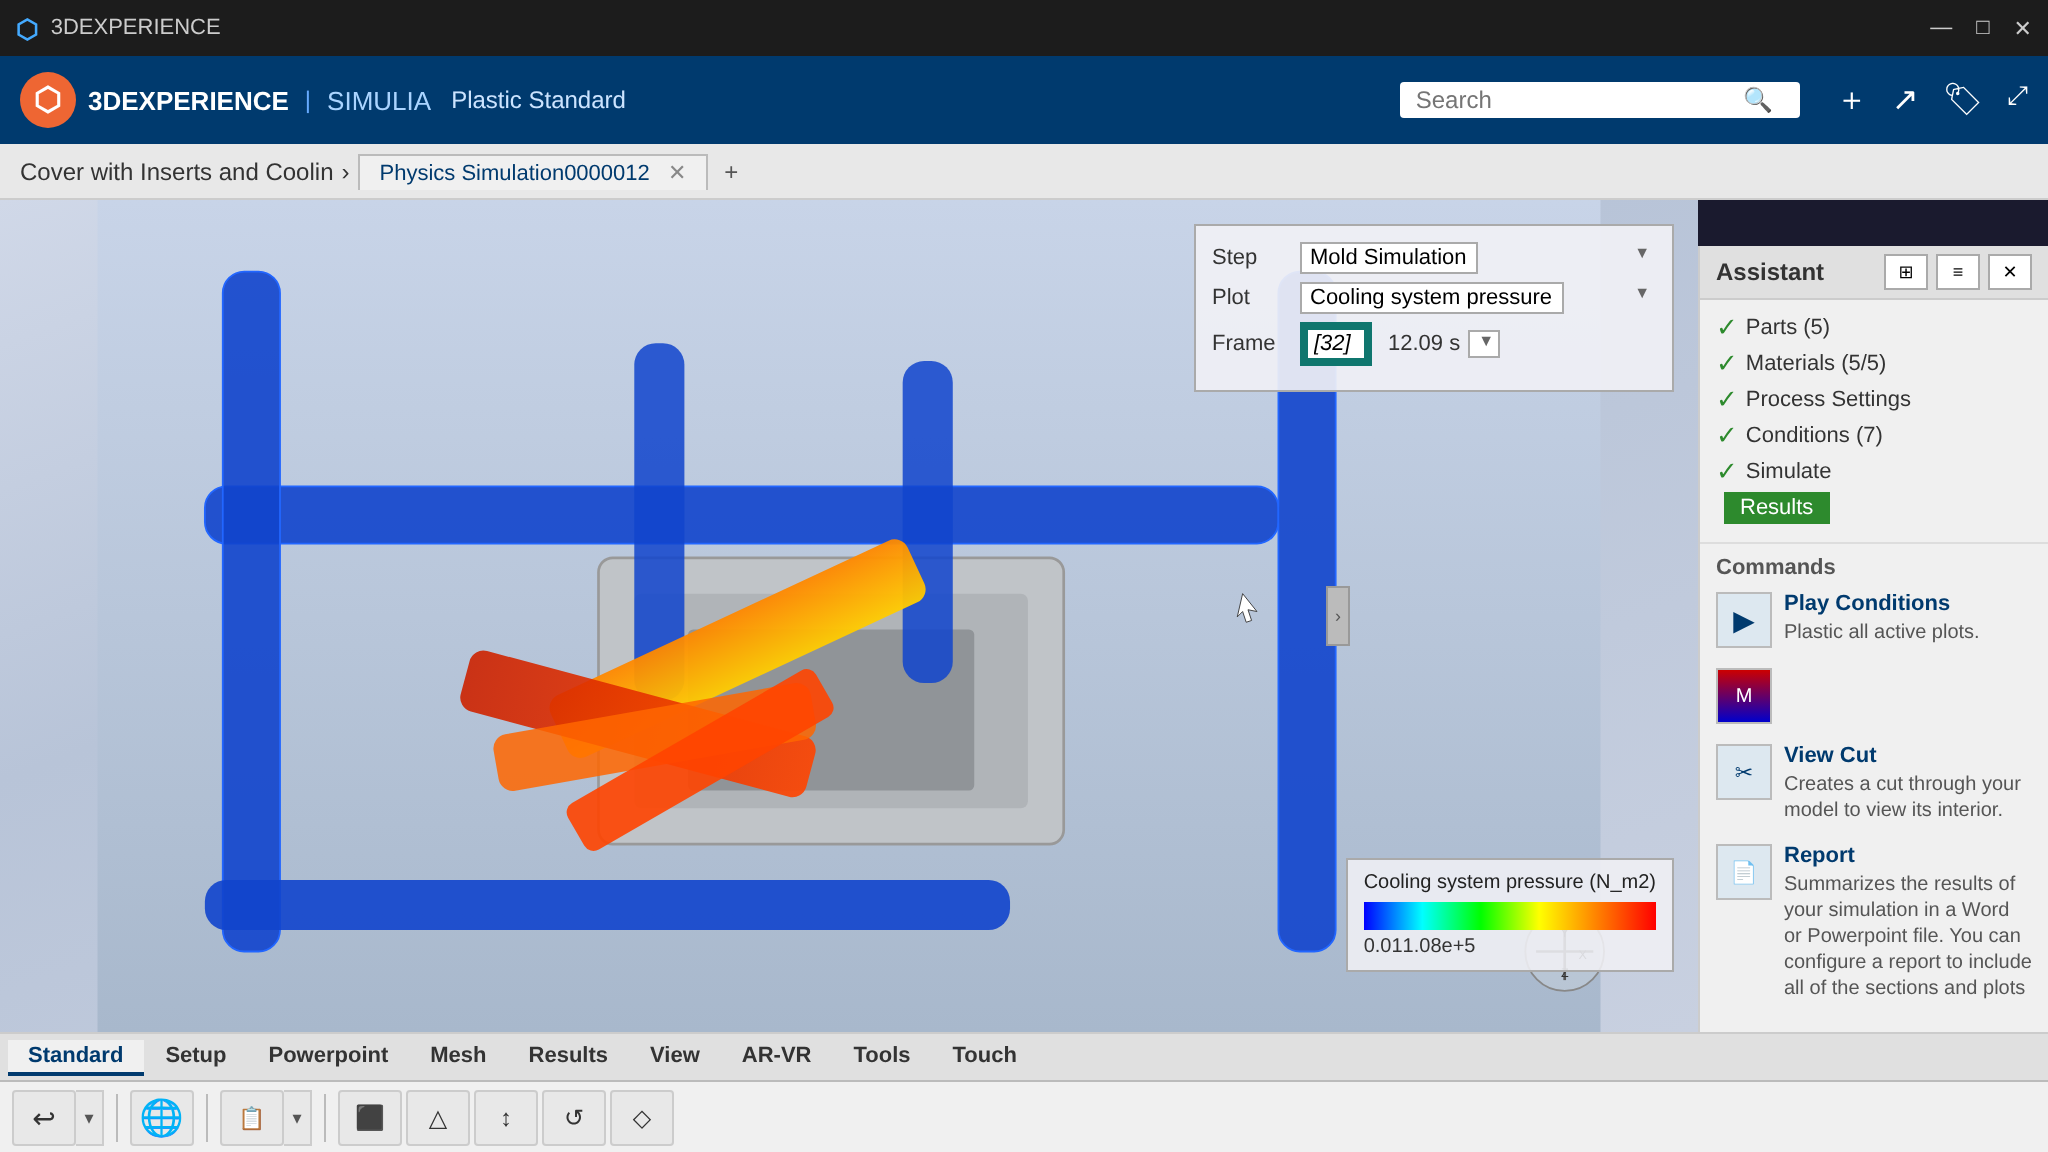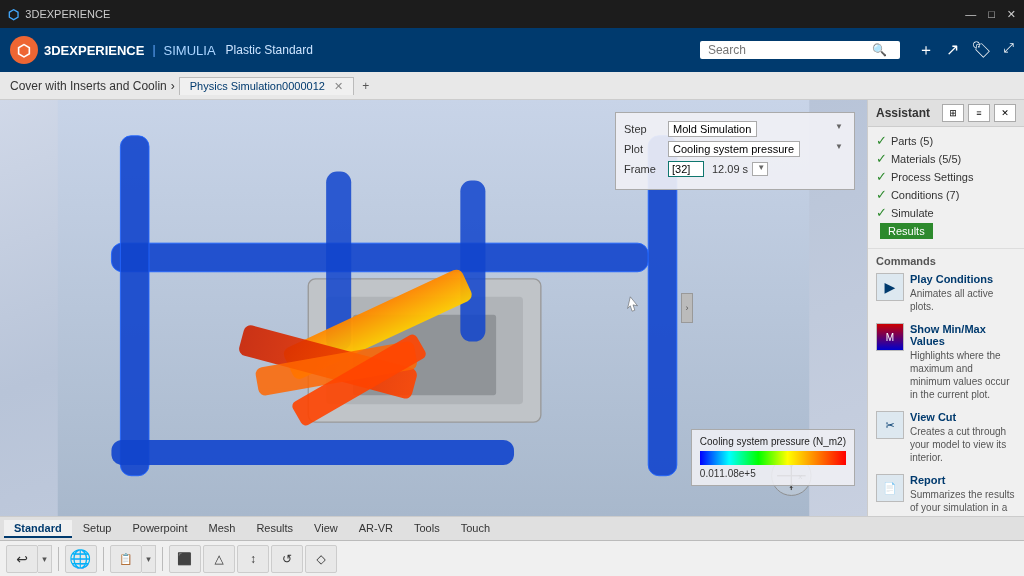--- a/index.html
+++ b/index.html
@@ -112,21 +112,21 @@
     }
     .sim-select-wrap { flex: 1; position: relative; }
     .sim-select-wrap::after {
       content: '▼';
       position: absolute;
       right: 3px; top: 1px;
       font-size: 8px;
       color: #666;
       pointer-events: none;
     }
-    .frame-input { width: 36px; border: 1px solid #0f766e; padding: 1px 3px; font-size: 11px; }
+    .frame-input { width: 36px; border: 4px solid #0f766e; padding: 1px 3px; font-size: 11px; font-style: italic; }
 
     
     #legend {
       position: absolute;
       bottom: 30px;
       right: 12px;
       background: rgba(240,240,245,0.88);
       border: 1px solid #aaa;
       padding: 6px 8px;
       font-size: 10px;
@@ -135,25 +135,26 @@
     #legend .legend-title { font-size: 10px; color: #222; margin-bottom: 4px; }
     #legend .legend-bar {
       height: 14px;
       background: linear-gradient(to right, #0000ff, #00ffff, #00ff00, #ffff00, #ff8000, #ff0000);
       margin-bottom: 3px;
     }
     #legend .legend-vals { display: flex; justify-content: flex-start; font-size: 10px; color: #333; }
 
     
     #assistant {
-      width: 157px;
+      width: 175px;
       background: #f0f0f0;
       border-left: 1px solid #ccc;
       display: flex;
       flex-direction: column;
+      margin-top: 23px;
     }
     #assistant-header {
       background: #e0e0e0;
       padding: 4px 8px;
       display: flex;
       align-items: center;
       justify-content: space-between;
       border-bottom: 1px solid #ccc;
     }
     #assistant-header .title { font-size: 12px; font-weight: bold; color: #333; }
@@ -217,20 +218,21 @@
       border-bottom: 1px solid #bbb;
     }
     .toolbar-tab {
       padding: 2px 10px;
       font-size: 11px;
       cursor: pointer;
       color: #333;
       background: transparent;
       border: none;
       border-bottom: 2px solid transparent;
+      font-weight: bold;
     }
     .toolbar-tab.active { background: #f0f0f0; border-bottom: 2px solid #003a6e; color: #003a6e; font-weight: bold; }
 
     #tool-row {
       height: 36px;
       display: flex;
       align-items: center;
       padding: 0 6px;
       gap: 2px;
     }
@@ -473,30 +475,26 @@
       </div>
     </div>
 
     <div id="commands">
       <div id="commands-title">Commands</div>
 
       <div class="cmd-item">
         <div class="cmd-icon" style="background:#dde8f0; color:#003a6e;">▶</div>
         <div class="cmd-text">
           <div class="cmd-name">Play Conditions</div>
-          <div class="cmd-desc">Animates all active plots.</div>
+          <div class="cmd-desc">Plastic all active plots.</div>
         </div>
       </div>
 
       <div class="cmd-item">
         <div class="cmd-icon" style="background:linear-gradient(to bottom, #cc0000, #0000cc); color:white; font-size:10px;">M</div>
-        <div class="cmd-text">
-          <div class="cmd-name">Show Min/Max Values</div>
-          <div class="cmd-desc">Highlights where the maximum and minimum values occur in the current plot.</div>
-        </div>
       </div>
 
       <div class="cmd-item">
         <div class="cmd-icon" style="background:#dde8f0; color:#003a6e; font-size:11px;">✂</div>
         <div class="cmd-text">
           <div class="cmd-name">View Cut</div>
           <div class="cmd-desc">Creates a cut through your model to view its interior.</div>
         </div>
       </div>
 

